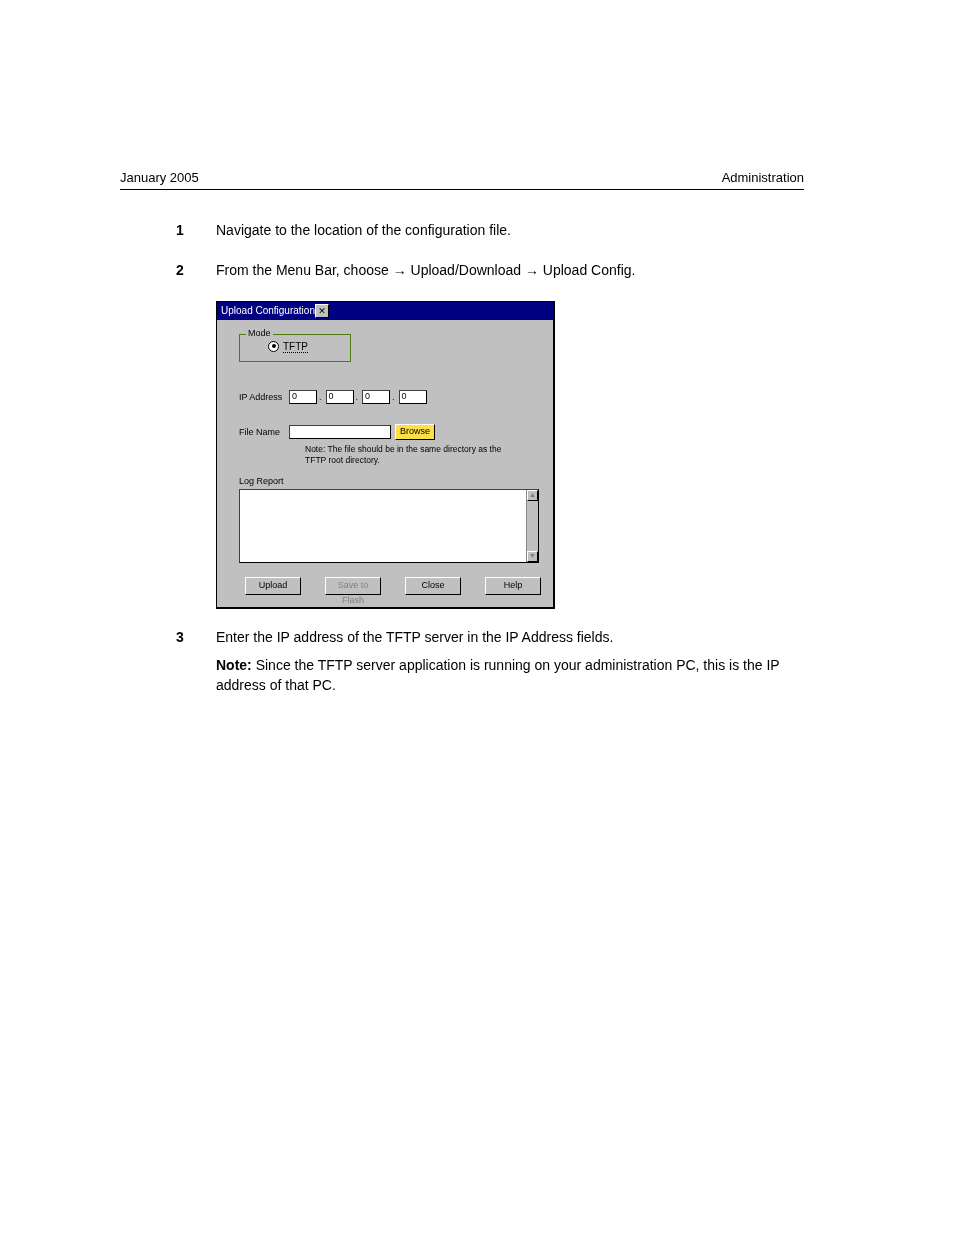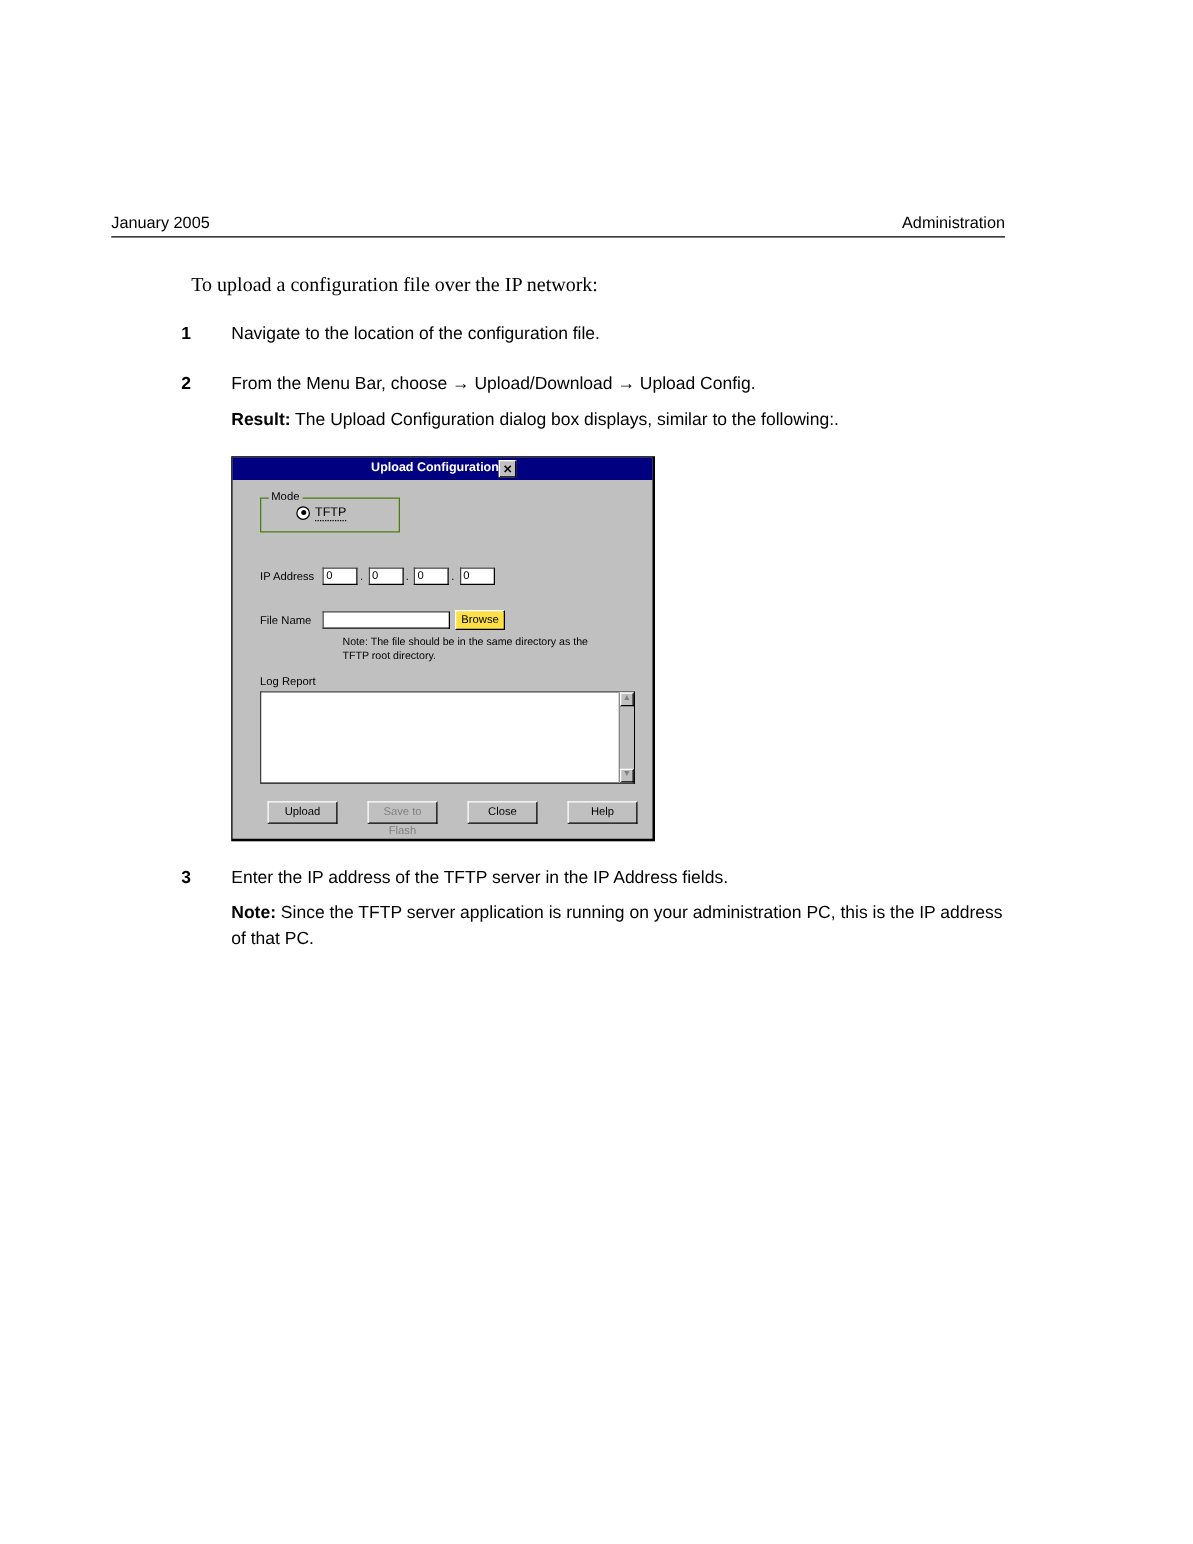--- a/index.html
+++ b/index.html
@@ -4,21 +4,21 @@
 <style>
   body {
     margin: 0;
     padding: 0;
     background: #fff;
     font-family: Arial, Helvetica, sans-serif;
     color: #000;
     width: 954px;
   }
   .page {
-    padding: 170px 150px 0 89px;
+    padding: 170px 150px 0 120px;
     box-sizing: border-box;
     position: relative;
     min-height: 1235px;
   }
   .header-row {
     display: flex;
     justify-content: space-between;
     font-size: 13px;
     margin-bottom: 4px;
   }
@@ -68,24 +68,24 @@
     background: #c0c0c0;
     border: 1px solid #000;
     border-right: 2px solid #000;
     border-bottom: 2px solid #000;
     font-size: 10px;
   }
   .titlebar {
     background: #000080;
     color: #fff;
     display: flex;
-    justify-content: center;
+    justify-content: flex-start;
     align-items: center;
     padding: 2px 2px 2px 4px;
-    font-weight: bold;
+    font-weight: normal;
     font-size: 10px;
   }
   .titlebar .x {
     background: #c0c0c0;
     color: #000;
     width: 12px;
     height: 12px;
     display: flex;
     align-items: center;
     justify-content: center;
@@ -241,37 +241,33 @@
 
 <div class="page">
 
   <div class="header-row">
     <span>January 2005</span>
     <span>Administration</span>
   </div>
   <hr class="hr-top">
 
 
-  <p class="intro">To upload a configuration file over the IP network:</p>
 
   <div class="step-row">
     <div class="step-num">1</div>
     <div class="step-body">
         <p>Navigate to the location of the configuration file.</p>
       </div>
   </div>
 
   <div class="step-row">
     <div class="step-num">2</div>
     <div class="step-body">
       <p>
         <span>From the Menu Bar, choose </span><span class="arrow">→</span><span> Upload/Download </span><span class="arrow">→</span><span> Upload Config.</span>
-      </p>
-      <p class="result-line">
-        <span class="bold">Result:</span><span> The Upload Configuration dialog box displays, similar to the following:.</span>
       </p>
     </div>
   </div>
 
   <div class="dialog">
     <div class="titlebar">
       <span>Upload Configuration</span>
       <span class="x">✕</span>
     </div>
     <div class="dlg-body">

